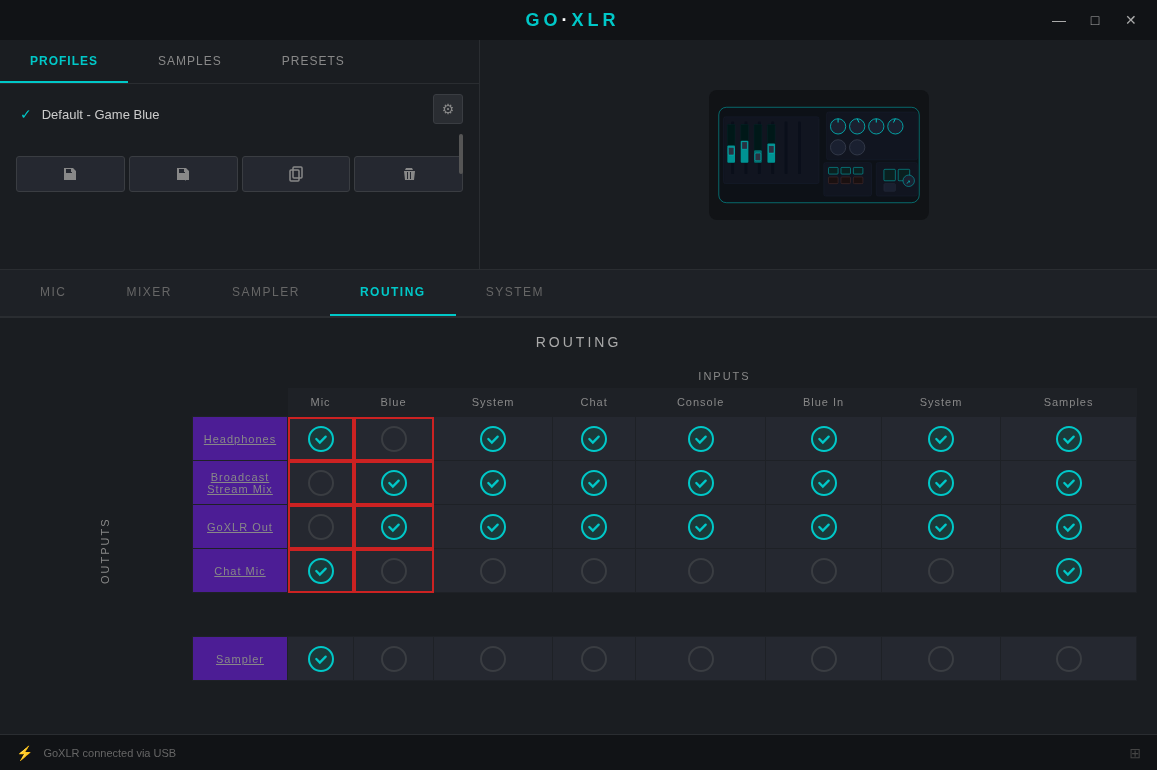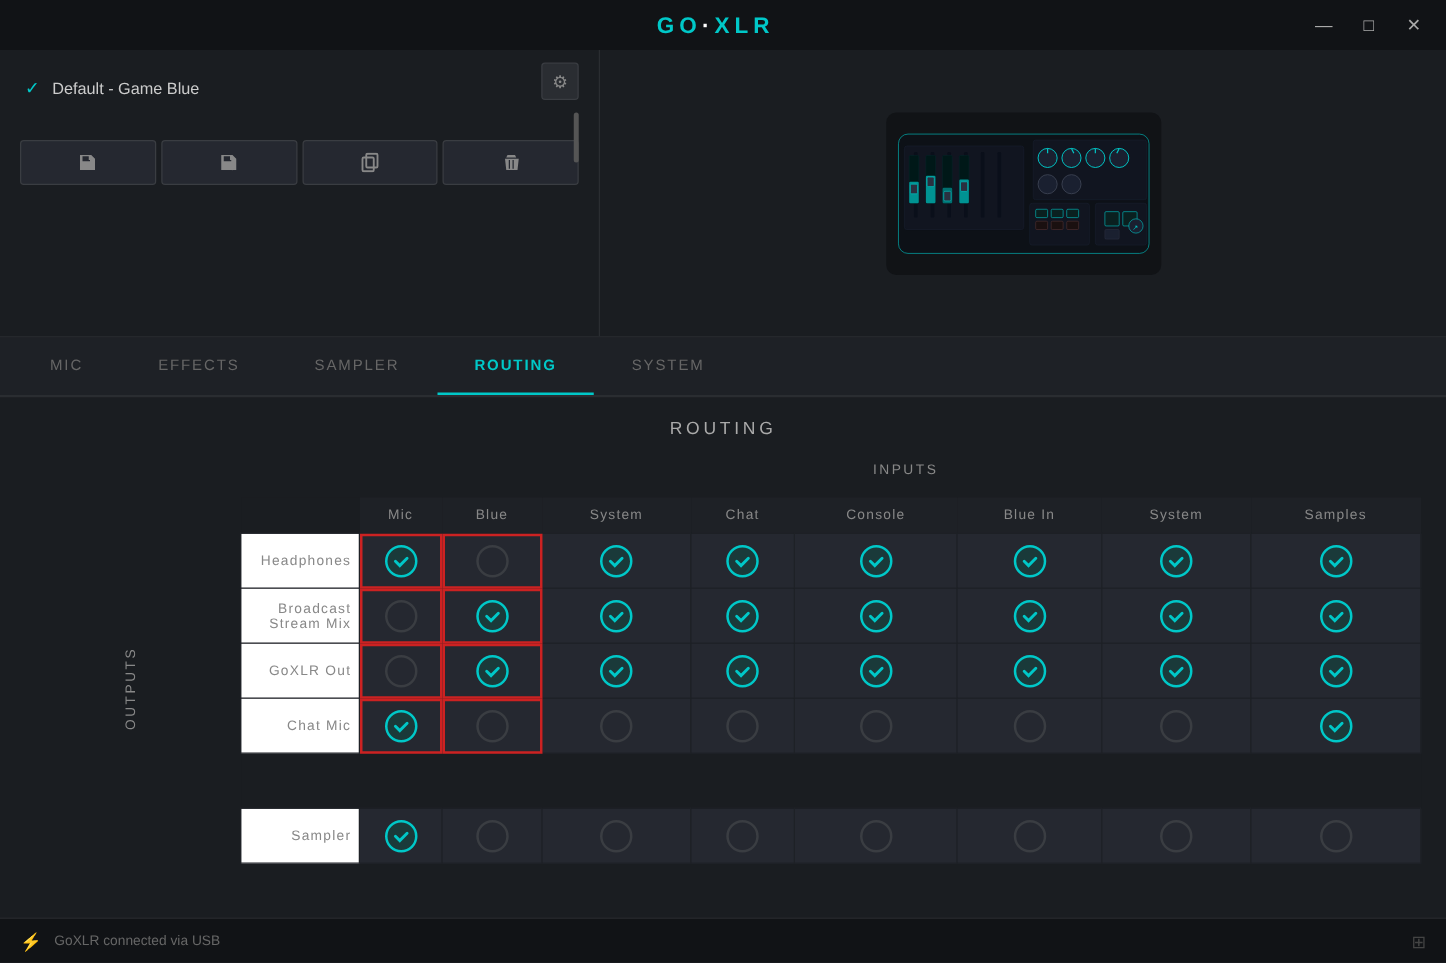--- a/index.html
+++ b/index.html
@@ -193,21 +193,21 @@
       letter-spacing: 3px;
       color: #aaa;
       margin-bottom: 20px;
     }
 
     .inputs-label {
       text-align: center;
       font-size: 11px;
       letter-spacing: 2px;
       color: #888;
-      margin-bottom: 16px;
+      margin-bottom: 6px;
       margin-left: 120px;
     }
 
     .routing-table {
       width: 100%;
       border-collapse: collapse;
       position: relative;
     }
 
     .routing-table th {
@@ -226,28 +226,29 @@
 
     .routing-table td {
       background: #252830;
       text-align: center;
       padding: 0;
       height: 44px;
       border: 1px solid #1e2126;
     }
 
     .routing-table td.output-label {
-      background: #ffffff;
+      background: #4c1d95;
       font-size: 11px;
       color: #888;
       letter-spacing: 1px;
       white-space: pre-line;
-      text-align: right;
+      text-align: center;
       padding: 2px 6px;
       width: 90px;
+      text-decoration: underline;
     }
 
     .check-circle {
       width: 26px;
       height: 26px;
       border-radius: 50%;
       background: #1a3a3a;
       border: 2px solid #00c8c8;
       display: flex;
       align-items: center;
@@ -338,20 +339,25 @@
   <div class="win-controls">
     <div class="win-btn">—</div>
     <div class="win-btn">□</div>
     <div class="win-btn">✕</div>
   </div>
 </div>
 
 <div id="top-section">
 
   <div id="profiles-panel">
+    <div class="top-tabs">
+      <div class="top-tab active">PROFILES</div>
+      <div class="top-tab">SAMPLES</div>
+      <div class="top-tab">PRESETS</div>
+    </div>
     <div class="profiles-content">
       <div class="gear-btn">⚙</div>
       <div class="profile-list">
         <div class="profile-item">
           <span class="check">✓</span>
           <span>Default - Game Blue</span>
         </div>
       </div>
       <div class="scroll-handle"></div>
     </div>
@@ -444,21 +450,21 @@
 
         <circle cx="204" cy="87" r="6" fill="#1a2030" stroke="#00c8c8" stroke-width="0.5"></circle>
         <text x="201" y="90" font-size="6" fill="#00c8c8">↗</text>
       </svg>
     </div>
   </div>
 </div>
 
 <div id="main-tabs">
   <div class="main-tab">MIC</div>
-  <div class="main-tab">EFFECTS</div>
+  <div class="main-tab">MIXER</div>
   <div class="main-tab">SAMPLER</div>
   <div class="main-tab active">ROUTING</div>
   <div class="main-tab">SYSTEM</div>
 </div>
 
 <div class="section-wrapper">
   <div class="routing-title">ROUTING</div>
 
   <div style="display:flex; align-items:flex-start;">
 

